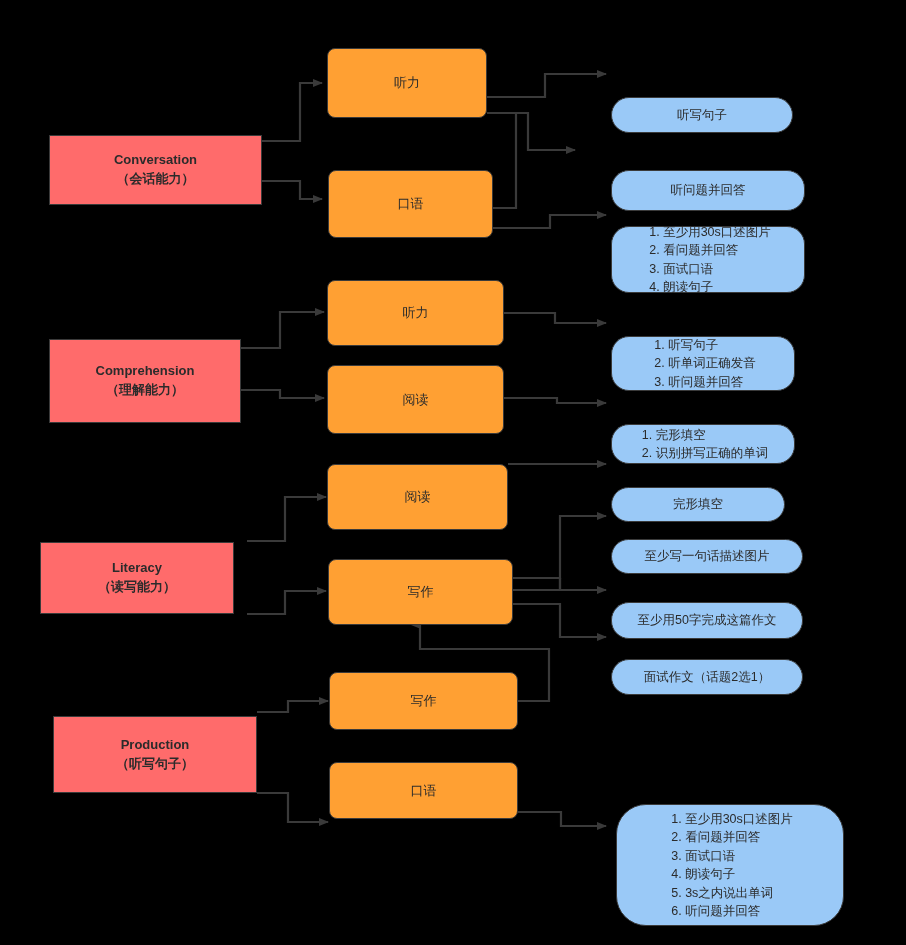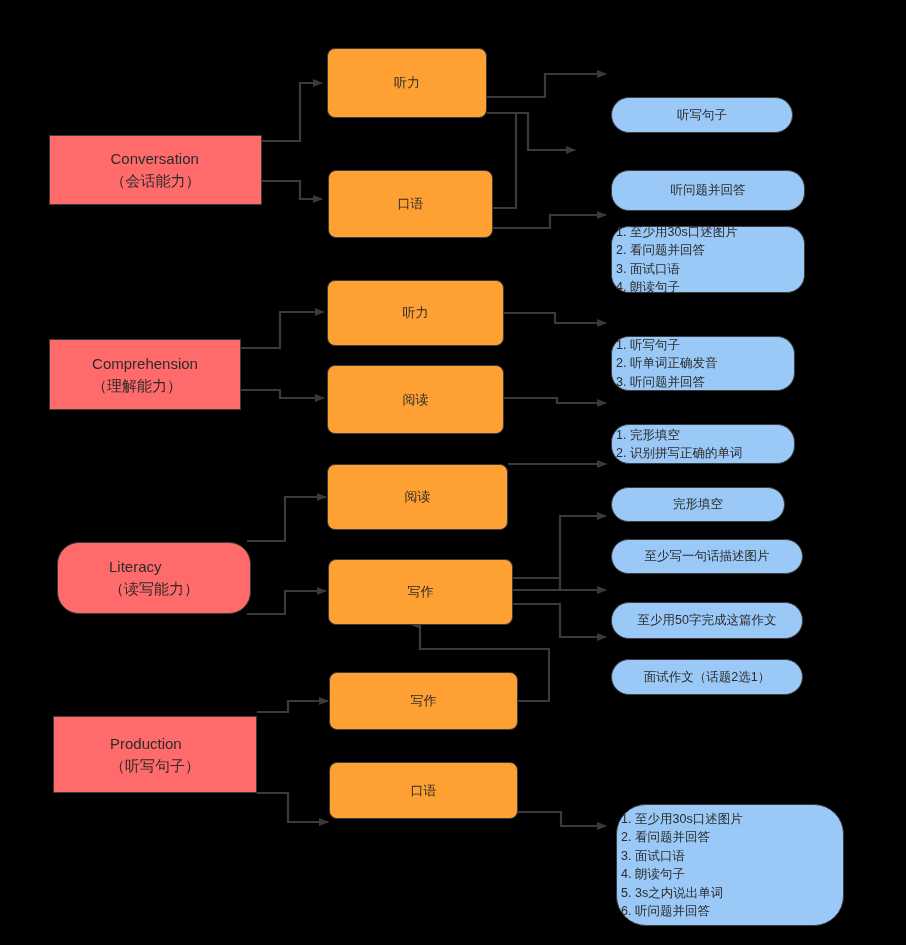--- a/index.html
+++ b/index.html
@@ -16,40 +16,41 @@
     box-sizing:border-box;
     display:flex;
     align-items:center;
     justify-content:center;
     color:#2b2b2b;
     z-index:3;
   }
   .node.cat{
     background:#FF6B6B;
     border:1px solid #3a3a3a;
-    font-weight:normal;
-    font-size:15px;
+    font-weight:bold;
+    font-size:13px;
     line-height:1.45;
+    text-align:center;
   }
   .node.skill{
     background:#FFA033;
     border:1px solid #3a3a3a;
     border-radius:8px;
     font-size:13px;
   }
   .node.task{
     background:#9AC9F7;
     border:1px solid #3a3a3a;
     border-radius:18px;
     font-size:12.5px;
     margin-top:40px;
   }
   .node.task.single{justify-content:center;text-align:center;}
   .node.task.list{
-    justify-content:flex-start;
+    justify-content:center;
     align-items:center;
     padding-left:2px;
     text-align:left;
   }
   .node.task.list ol{
     margin:0;padding:0 0 0 16px;
     list-style:decimal;
   }
   .node.task.list ol li{
     margin:0;padding:0;
@@ -112,28 +113,28 @@
     </g>
   </svg>
 
   <div class="node cat" style="left:49px;top:135px;width:213px;height:70px;">
     <div>
       <span class="l1">Conversation</span>
       <span class="l2">（会话能力）</span>
     </div>
   </div>
 
-  <div class="node cat" style="left:49px;top:339px;width:192px;height:71px;">
+  <div class="node cat" style="left:49px;top:339px;width:192px;height:84px;">
     <div>
       <span class="l1">Comprehension</span>
       <span class="l2">（理解能力）</span>
     </div>
   </div>
 
-  <div class="node cat" style="left:57px;top:542px;width:194px;height:72px;border-radius:22px;">
+  <div class="node cat" style="left:40px;top:542px;width:194px;height:72px;">
     <div>
       <span class="l1">Literacy</span>
       <span class="l2">（读写能力）</span>
     </div>
   </div>
 
   <div class="node cat" style="left:53px;top:716px;width:204px;height:77px;">
     <div>
       <span class="l1">Production</span>
       <span class="l2">（听写句子）</span>

